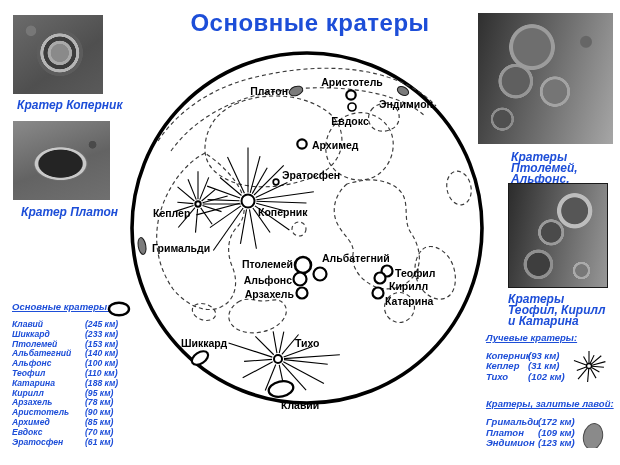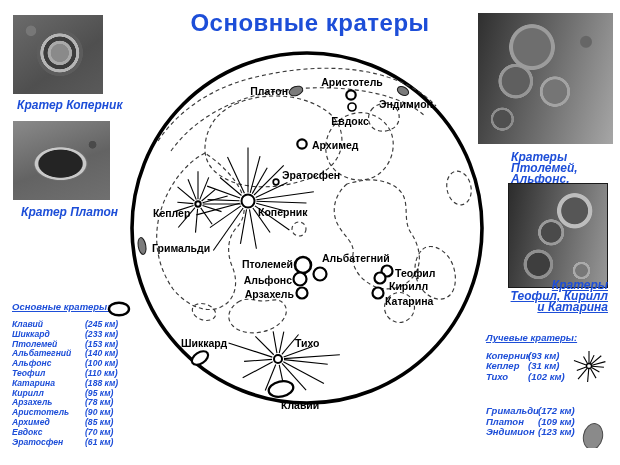--- a/index.html
+++ b/index.html
@@ -31,21 +31,21 @@
     background:
       radial-gradient(circle 21px at 67% 26%, #565656 0 62%, #bdbdbd 66% 82%, transparent 86%),
       radial-gradient(circle 15px at 43% 47%, #4a4a4a 0 66%, #9a9a9a 70% 86%, transparent 89%),
       radial-gradient(circle 17px at 30% 78%, #3e3e3e 0 66%, #8f8f8f 70% 86%, transparent 89%),
       radial-gradient(circle 10px at 74% 84%, #787878 0 60%, #aaa 66% 86%, transparent 89%),
       linear-gradient(100deg,#2c2c2c,#979797);}
   .caption{position:absolute;font-size:12px;font-weight:bold;font-style:italic;line-height:11px;}
   .cap-copernicus{left:17px;top:100px;}
   .cap-plato{left:21px;top:207px;font-style:italic;}
   .cap-ptolemy{left:511px;top:152px;width:106px;}
-  .cap-theophilus{left:508px;top:280px;width:100px;text-align:right;text-decoration:underline;}
+  .cap-theophilus{left:508px;top:294px;width:100px;text-align:left;}
   
   .legend{position:absolute;font-weight:bold;font-style:italic;}
   .legend-heading{font-size:9.5px;text-decoration:underline;white-space:nowrap;}
   .legend-rows{margin-top:8px;}
   .legend-row{display:flex;white-space:nowrap;}
   .left-legend{left:12px;top:301px;font-size:8.6px;}
   .left-legend .legend-row{line-height:9.8px;}
   .left-legend .lname{width:73px;}
   .ray-legend{left:486px;top:332px;font-size:9.5px;font-style:italic;}
   .ray-legend .legend-row{line-height:10.4px;}
@@ -164,20 +164,21 @@
       <line x1="20.5" y1="20.598076211353316" x2="26" y2="30.12435565298214" stroke="#000" stroke-width="1.1"></line>
       <line x1="18.738532771757026" y1="20.988584094275236" x2="17.60550811603747" y2="33.939115169467925" stroke="#000" stroke-width="1.1"></line>
       <line x1="17.07163717094038" y1="20.298133329356933" x2="8.07261063532883" y2="31.022755533022625" stroke="#000" stroke-width="1.1"></line>
       <line x1="16.180922137642277" y1="19.026060429977008" x2="6.783995929783192" y2="22.446261863233694" stroke="#000" stroke-width="1.1"></line>
       <line x1="16.180922137642277" y1="16.973939570022992" x2="3.964918067425467" y2="12.527677706789298" stroke="#000" stroke-width="1.1"></line>
       <line x1="17.5" y1="15.401923788646684" x2="13.500000000000004" y2="8.473720558371173" stroke="#000" stroke-width="1.1"></line>
       <circle cx="19" cy="18" r="2.5" fill="#fff" stroke="#000" stroke-width="1.3"></circle>
     </svg>
 
   <div class="legend lava-legend">
+    <div class="legend-heading">Кратеры, залитые лавой:</div>
     <div class="legend-rows">
         <div class="legend-row">
           <span class="lname">Гримальди</span>
           <span class="lsize">(172 км)</span>
         </div>
         <div class="legend-row">
           <span class="lname">Платон</span>
           <span class="lsize">(109 км)</span>
         </div>
         <div class="legend-row">

